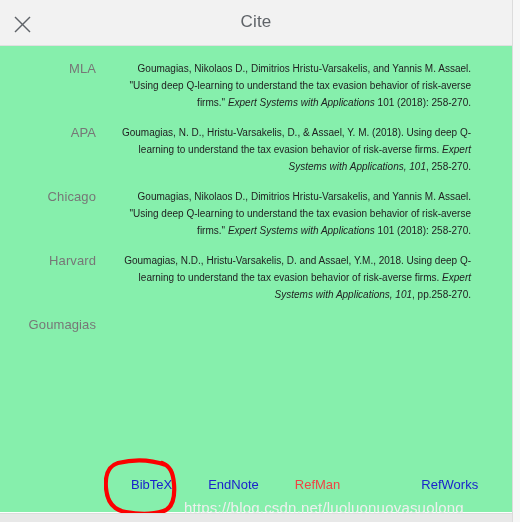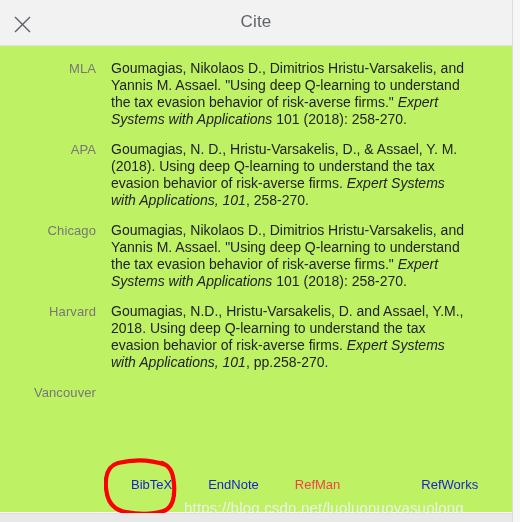--- a/index.html
+++ b/index.html
@@ -53,21 +53,21 @@
     text-align: center;
     font-size: 17px;
     color: #5f6368;
     letter-spacing: 0.2px;
   }
 
   
   .dialog-body {
     position: relative;
     padding-top: 14px;
-    background: #bef264;
+    background: #86efac;
     height: 466px;
     box-sizing: border-box;
   }
 
   .cite-row {
     display: flex;
     align-items: flex-start;
     padding: 0 14px 0 0;
     margin-bottom: 13px;
   }
@@ -76,24 +76,25 @@
     min-width: 96px;
     text-align: right;
     color: #777777;
     font-size: 13px;
     line-height: 17px;
     padding-top: 0px;
     letter-spacing: 0.1px;
   }
   .cite-text {
     padding-left: 15px;
-    font-size: 14px;
+    font-size: 10px;
     line-height: 17px;
     color: #222222;
     max-width: 360px;
+    text-align: right;
   }
   .cite-text i { font-style: italic; }
 
   
   .export-links {
     position: absolute;
     left: 131px;
     top: 477px;
     display: flex;
     gap: 36px;
@@ -181,21 +182,21 @@
       <div class="cite-label">Chicago</div>
       <div class="cite-text"><span>Goumagias, Nikolaos D., Dimitrios Hristu-Varsakelis, and Yannis M. Assael. "Using deep Q-learning to understand the tax evasion behavior of risk-averse firms." </span><i>Expert Systems with Applications</i><span> 101 (2018): 258-270.</span></div>
     </div>
 
     <div class="cite-row">
       <div class="cite-label">Harvard</div>
       <div class="cite-text"><span>Goumagias, N.D., Hristu-Varsakelis, D. and Assael, Y.M., 2018. Using deep Q-learning to understand the tax evasion behavior of risk-averse firms. </span><i>Expert Systems with Applications, 101</i><span>, pp.258-270.</span></div>
     </div>
 
     <div class="cite-row">
-      <div class="cite-label">Vancouver</div>
+      <div class="cite-label">Goumagias</div>
     </div>
 
   </div>
 
   <div class="export-links">
     <a class="export-link" style="color: rgb(26, 34, 204);">BibTeX</a>
     <a class="export-link" style="color: rgb(26, 34, 204);">EndNote</a>
     <a class="export-link" style="color: #ef4444;">RefMan</a>
     <a class="export-link" style="color: rgb(26, 34, 204); margin-left: 45px;">RefWorks</a>
   </div>

